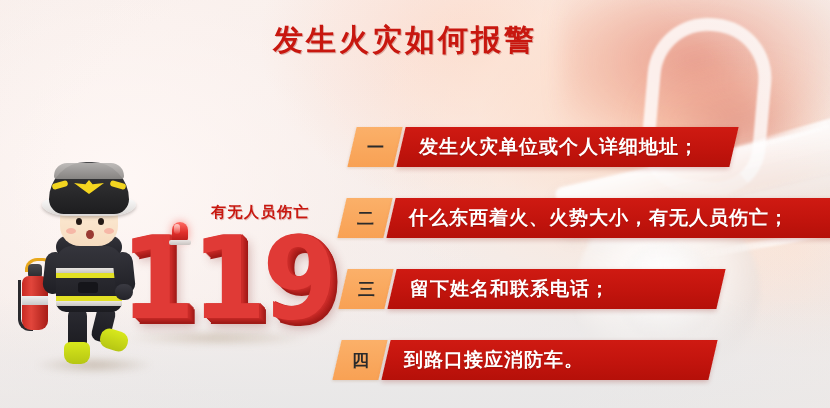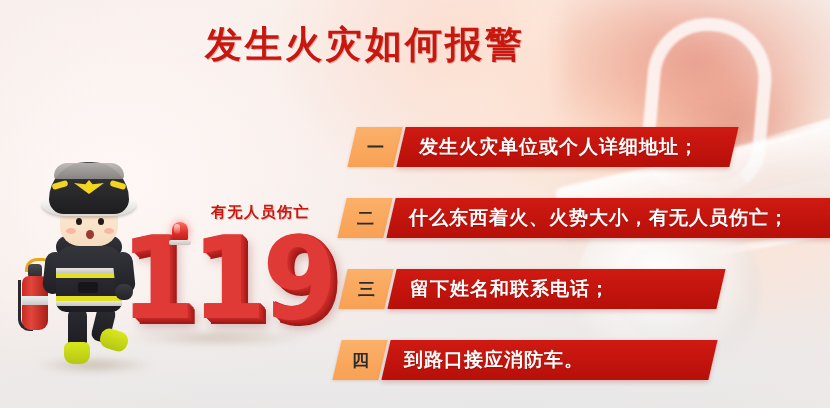--- a/index.html
+++ b/index.html
@@ -75,23 +75,24 @@
     background:linear-gradient(180deg,rgba(236,234,234,0) 0%, rgba(235,233,233,.75) 55%, rgba(232,231,231,.95) 100%);
   }
   .bg-vign{
     position:absolute;inset:0;
     background:radial-gradient(ellipse 640px 420px at 50% 45%, rgba(255,255,255,0) 55%, rgba(243,235,232,.55) 100%);
   }
 
   
   .title{
     position:absolute;left:0;top:20px;width:730px;text-align:center;
-    font-size:37px;font-weight:bold;letter-spacing:3px;color:#c8170f;
+    font-size:30px;font-weight:bold;letter-spacing:3px;color:#c8170f;
     text-shadow:1px 1px 0 rgba(140,10,5,.28);
     font-family:"DejaVu Sans","Liberation Sans",sans-serif;
+    padding-left:40px;
   }
 
   
   .bar{position:absolute;height:40px;display:flex;align-items:stretch;}
   .badge{
     width:46px;flex:0 0 46px;
     background:linear-gradient(180deg,#fbb069 0%,#f8a154 100%);
     transform:skewX(-13deg);
     display:flex;align-items:center;justify-content:center;
     box-shadow:0 1px 3px rgba(150,90,40,.20);

